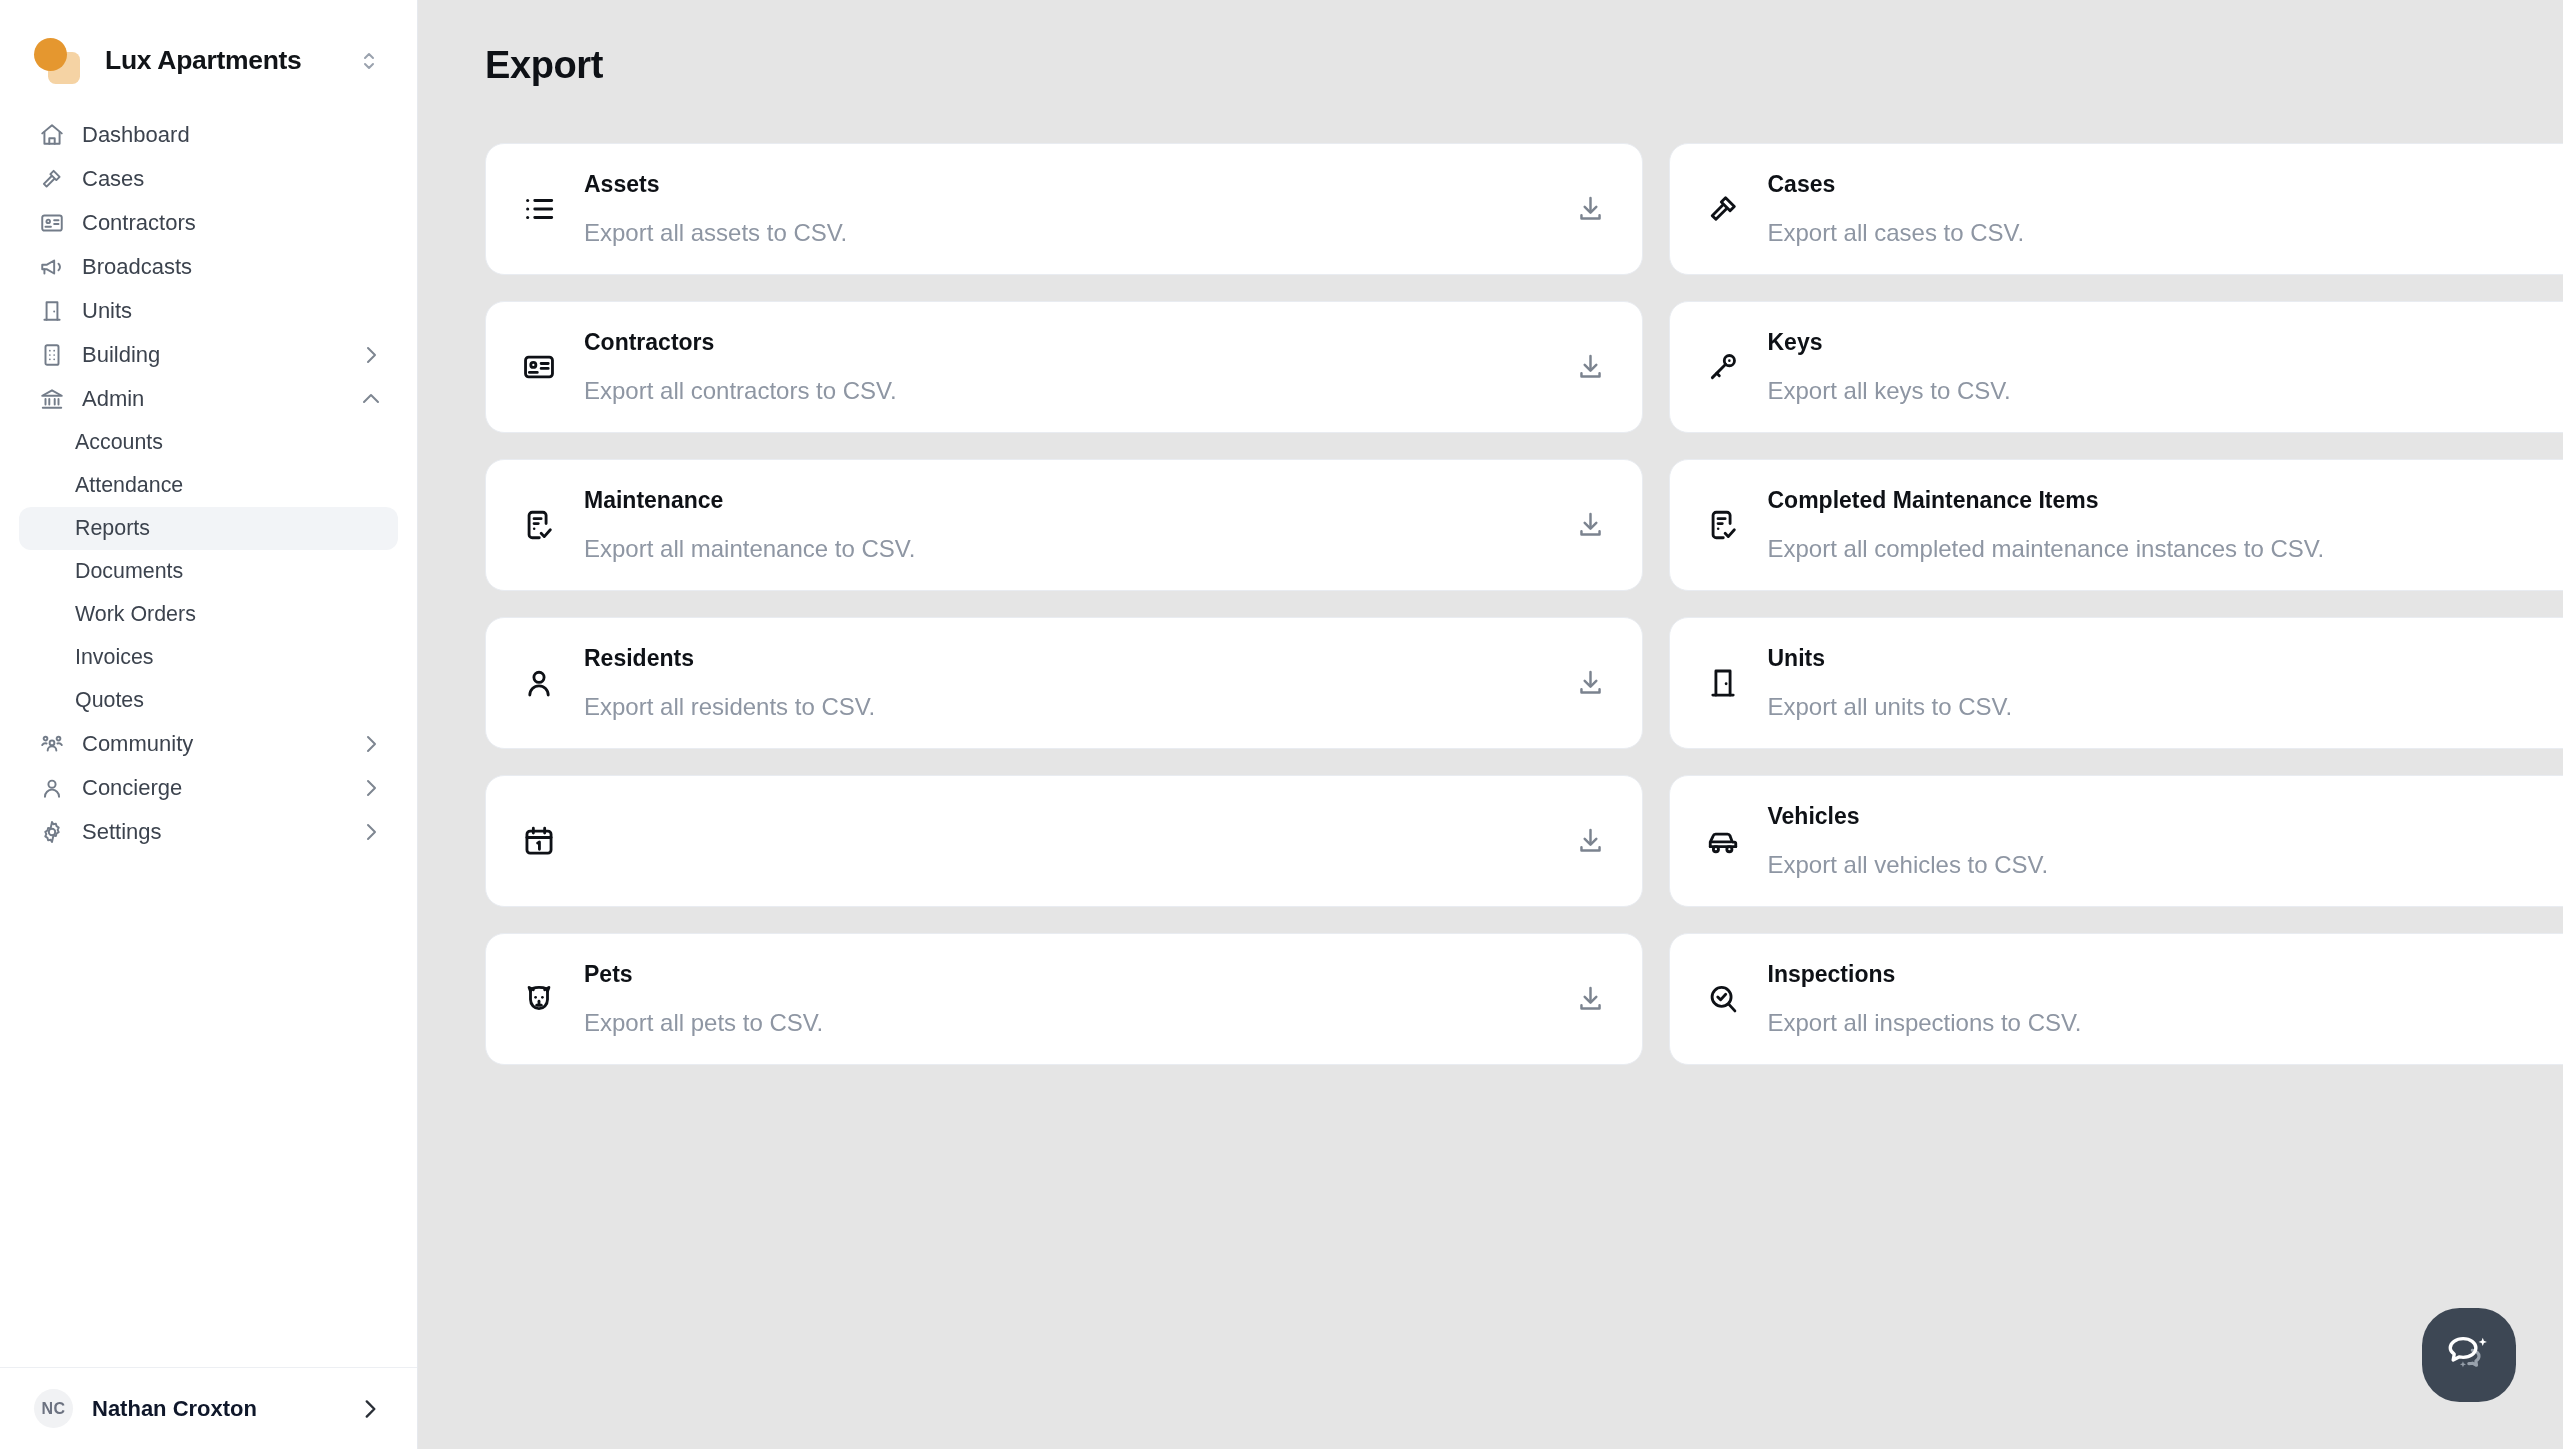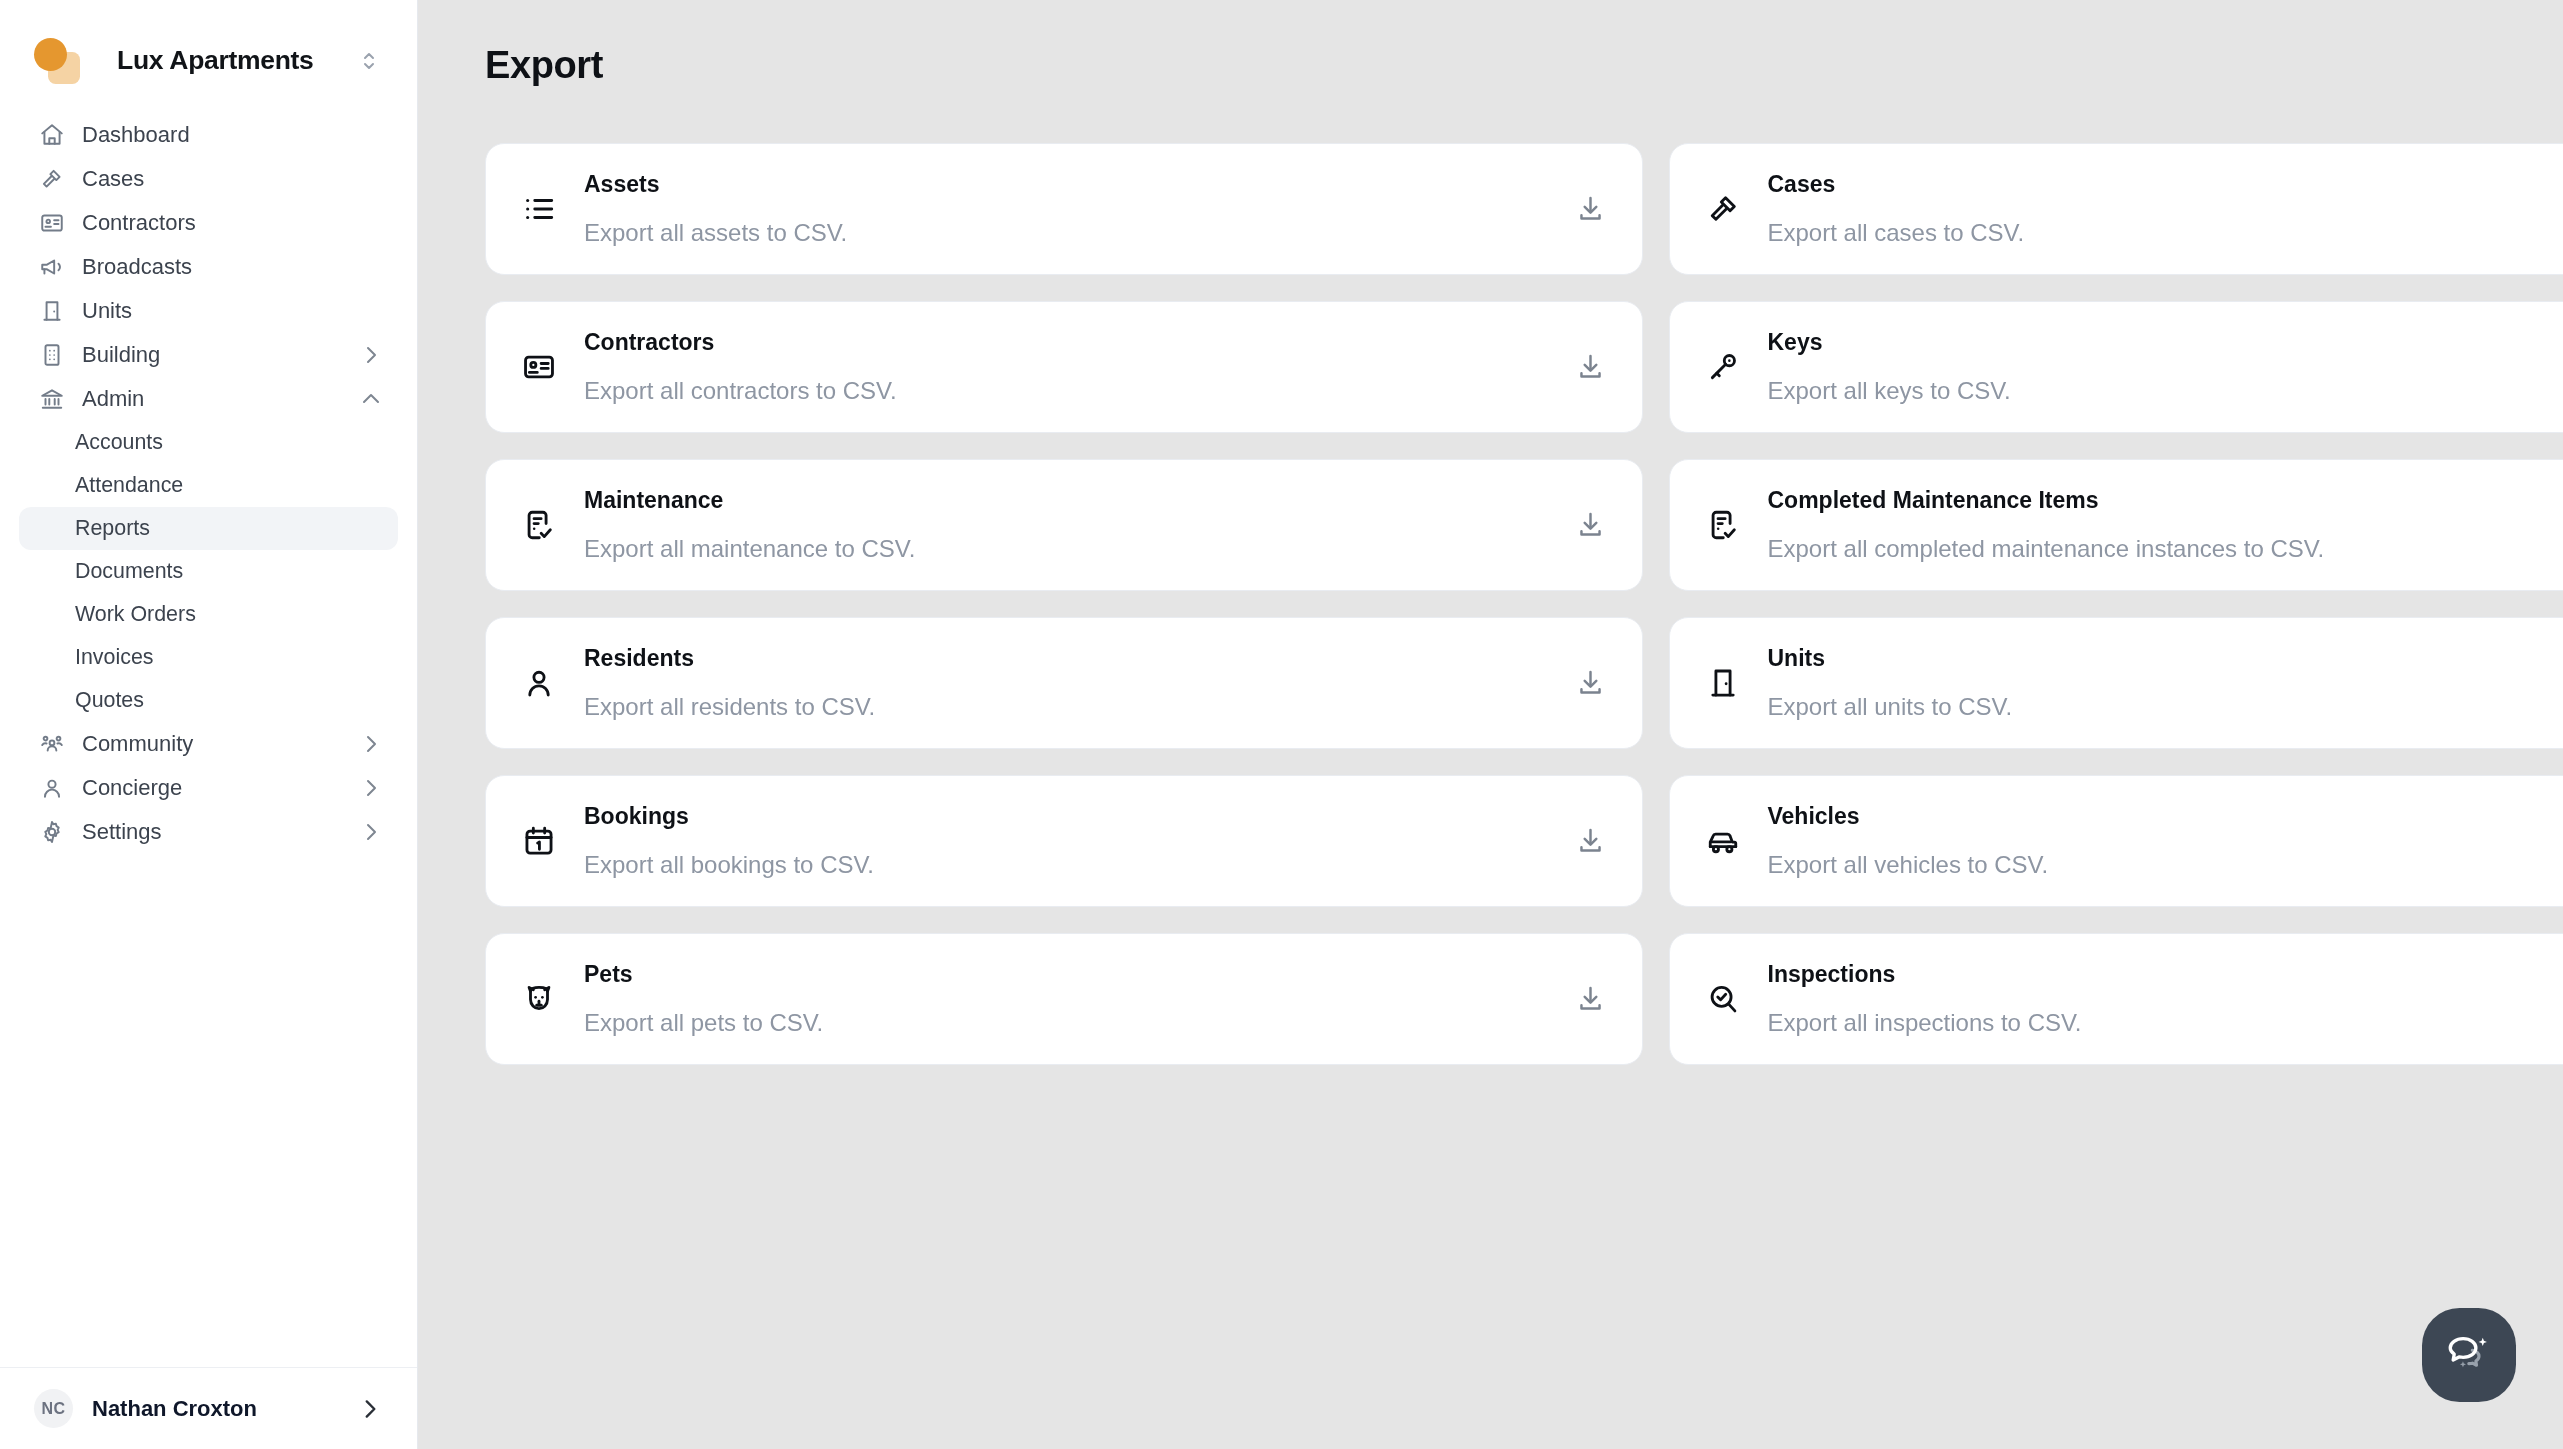--- a/index.html
+++ b/index.html
@@ -16,21 +16,21 @@
   .sidebar {
     width: 418px; height: 1449px;
     background: #FFFFFF;
     border-right: 1.7px solid #E6E9EE;
     display: flex; flex-direction: column;
     flex: 0 0 418px;
   }
   .brand {
     display: flex; align-items: center;
     padding: 27px 34px 0 34px;
-    height: 94px; gap: 37px;
+    height: 94px; gap: 25px;
   }
   .logo-mark { position: relative; width: 46px; height: 46px; flex: 0 0 46px; }
   .logo-sq {
     position: absolute; left: 13.7px; top: 14.5px;
     width: 32px; height: 32px; border-radius: 7.7px;
     background: #F5D3A4;
   }
   .logo-circle {
     position: absolute; left: 0; top: 0;
     width: 33px; height: 33px; border-radius: 50%;
@@ -482,24 +482,20 @@
       </div>
 
       <div class="card">
         <span class="card-ico">
           <svg viewBox="0 0 24 24" width="34" height="34" fill="none" stroke="currentColor" stroke-width="2" stroke-linecap="round" stroke-linejoin="round">
               <rect x="3.5" y="5" width="17" height="15.5" rx="2.2"></rect>
               <path d="M3.5 9.5h17"></path>
               <path d="M8 3v3.4M16 3v3.4"></path>
               <path d="M11 13.5l1.3-.8v5.2"></path>
             </svg>
-        </span>
-        <span class="card-text">
-          <span class="card-title">Bookings</span>
-          <span class="card-desc">Export all bookings to CSV.</span>
         </span>
         <span class="card-dl">
           <svg viewBox="0 0 24 24" width="31" height="31" fill="none" stroke="currentColor" stroke-width="1.9" stroke-linecap="round" stroke-linejoin="round">
               <path d="M12 3v11"></path>
               <path d="m7.5 10 4.5 4.5 4.5-4.5"></path>
               <path d="M5 16.5V19h14v-2.5"></path>
             </svg>
         </span>
       </div>
 

